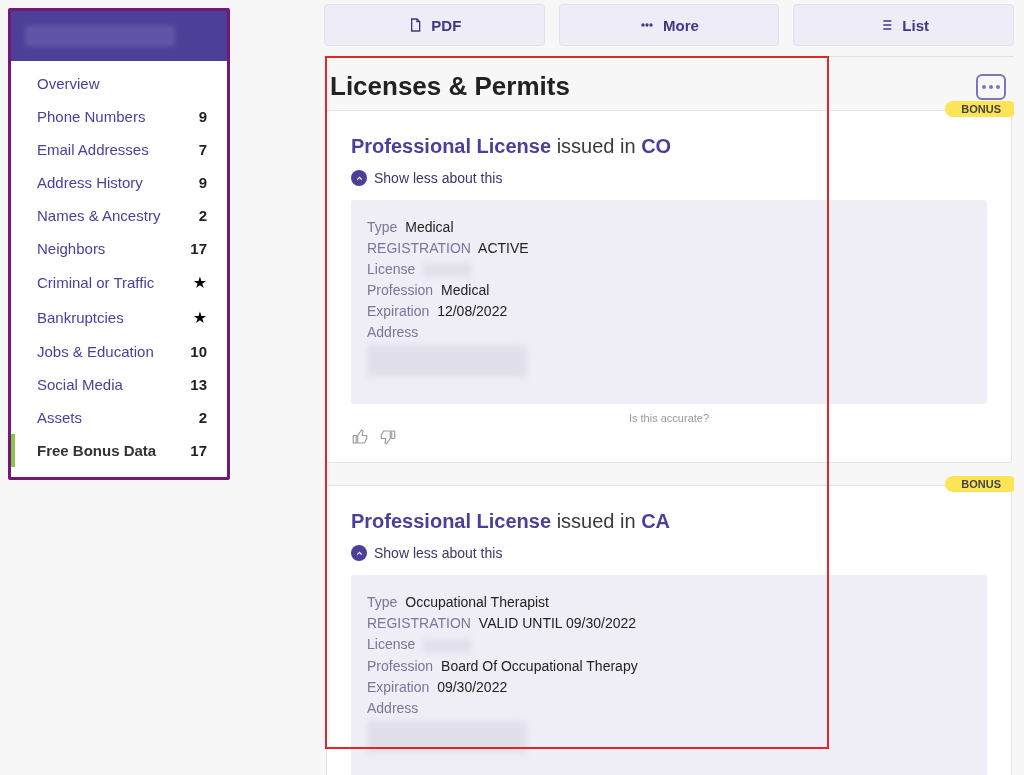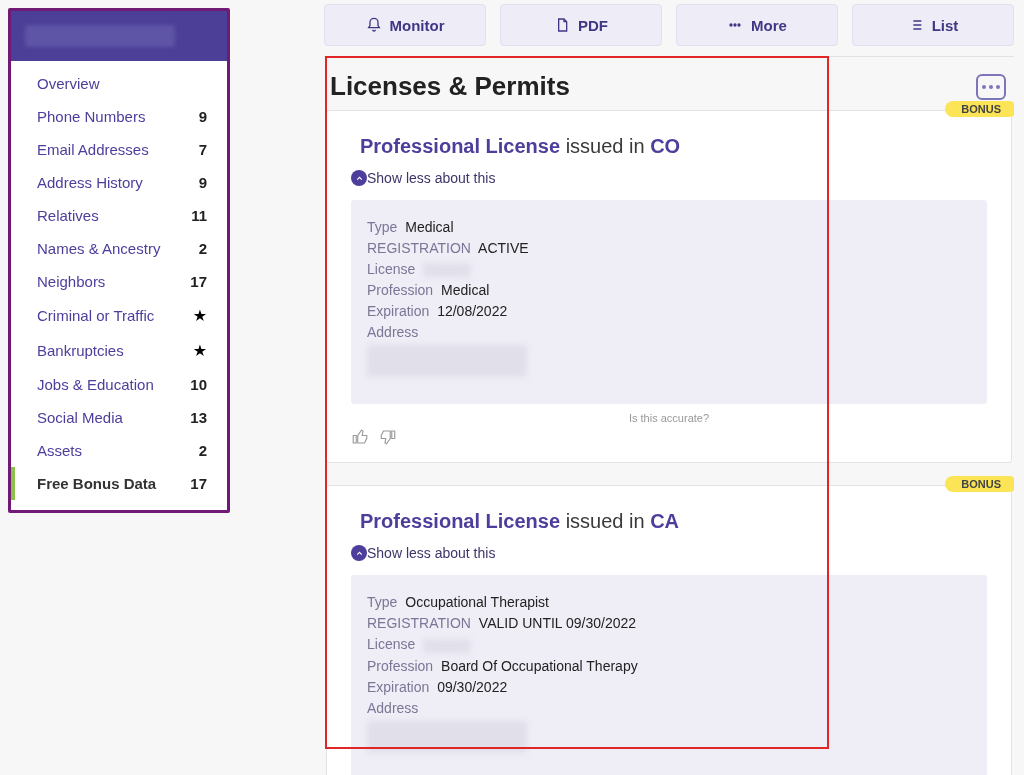--- a/index.html
+++ b/index.html
@@ -102,28 +102,28 @@
     margin:2px 2px 22px 2px;
     padding:24px 24px 16px 24px;
   }
   .bonus-tag {
     position:absolute; top:-10px; right:-6px;
     background:#fbe556; color:#444;
     font-size:11px; font-weight:700;
     padding:2px 16px; border-radius:10px;
   }
   .card h3 {
-    margin:0 0 12px 9px;
+    margin:0 0 12px 0;
     font-size:20px; font-weight:400; color:#3a3a3a;
   }
   .card h3 .pl { color:#4d3e9c; font-weight:700; }
   .card h3 .state { color:#4d3e9c; font-weight:700; }
 
   .show-less {
-    display:flex; gap:0;
+    display:flex; gap:7px;
     color:#3b3569; font-size:14px; cursor:pointer;
     margin-bottom:14px;
   }
   .show-less .circ {
     width:16px; height:16px; border-radius:50%;
     background:#4d3e9c; display:flex; align-items:center; justify-content:center;
   }
   .show-less .circ svg { width:9px; height:9px; stroke:#fff; stroke-width:3; fill:none; }
 
   .detail-block {
@@ -174,24 +174,20 @@
           </li>
           <li class="nav-item">
             <span>Email Addresses</span>
             <span class="count">7</span>
           </li>
           <li class="nav-item">
             <span>Address History</span>
             <span class="count">9</span>
           </li>
           <li class="nav-item">
-            <span>Relatives</span>
-            <span class="count">11</span>
-          </li>
-          <li class="nav-item">
             <span>Names &amp; Ancestry</span>
             <span class="count">2</span>
           </li>
           <li class="nav-item">
             <span>Neighbors</span>
             <span class="count">17</span>
           </li>
           <li class="nav-item">
             <span>Criminal or Traffic</span>
             <span class="star">★</span>
@@ -215,26 +211,20 @@
           <li class="nav-item active">
             <span>Free Bonus Data</span>
             <span class="count">17</span>
           </li>
         </ul>
     </div>
   </aside>
 
   <main class="main">
     <div class="action-bar">
-      <div class="action-btn">
-        <svg viewBox="0 0 24 24">
-            <path d="M6 8a6 6 0 0 1 12 0v5l2 3H4l2-3V8zM10 19a2 2 0 0 0 4 0"></path>
-          </svg>
-        <span>Monitor</span>
-      </div>
       <div class="action-btn">
         <svg viewBox="0 0 24 24">
             <path d="M7 3h8l4 4v14H7z"></path>
             <path d="M15 3v4h4"></path>
           </svg>
         <span>PDF</span>
       </div>
       <div class="action-btn">
         <svg viewBox="0 0 24 24">
             <circle cx="6" cy="12" r="1.5" fill="#3f3785"></circle>

